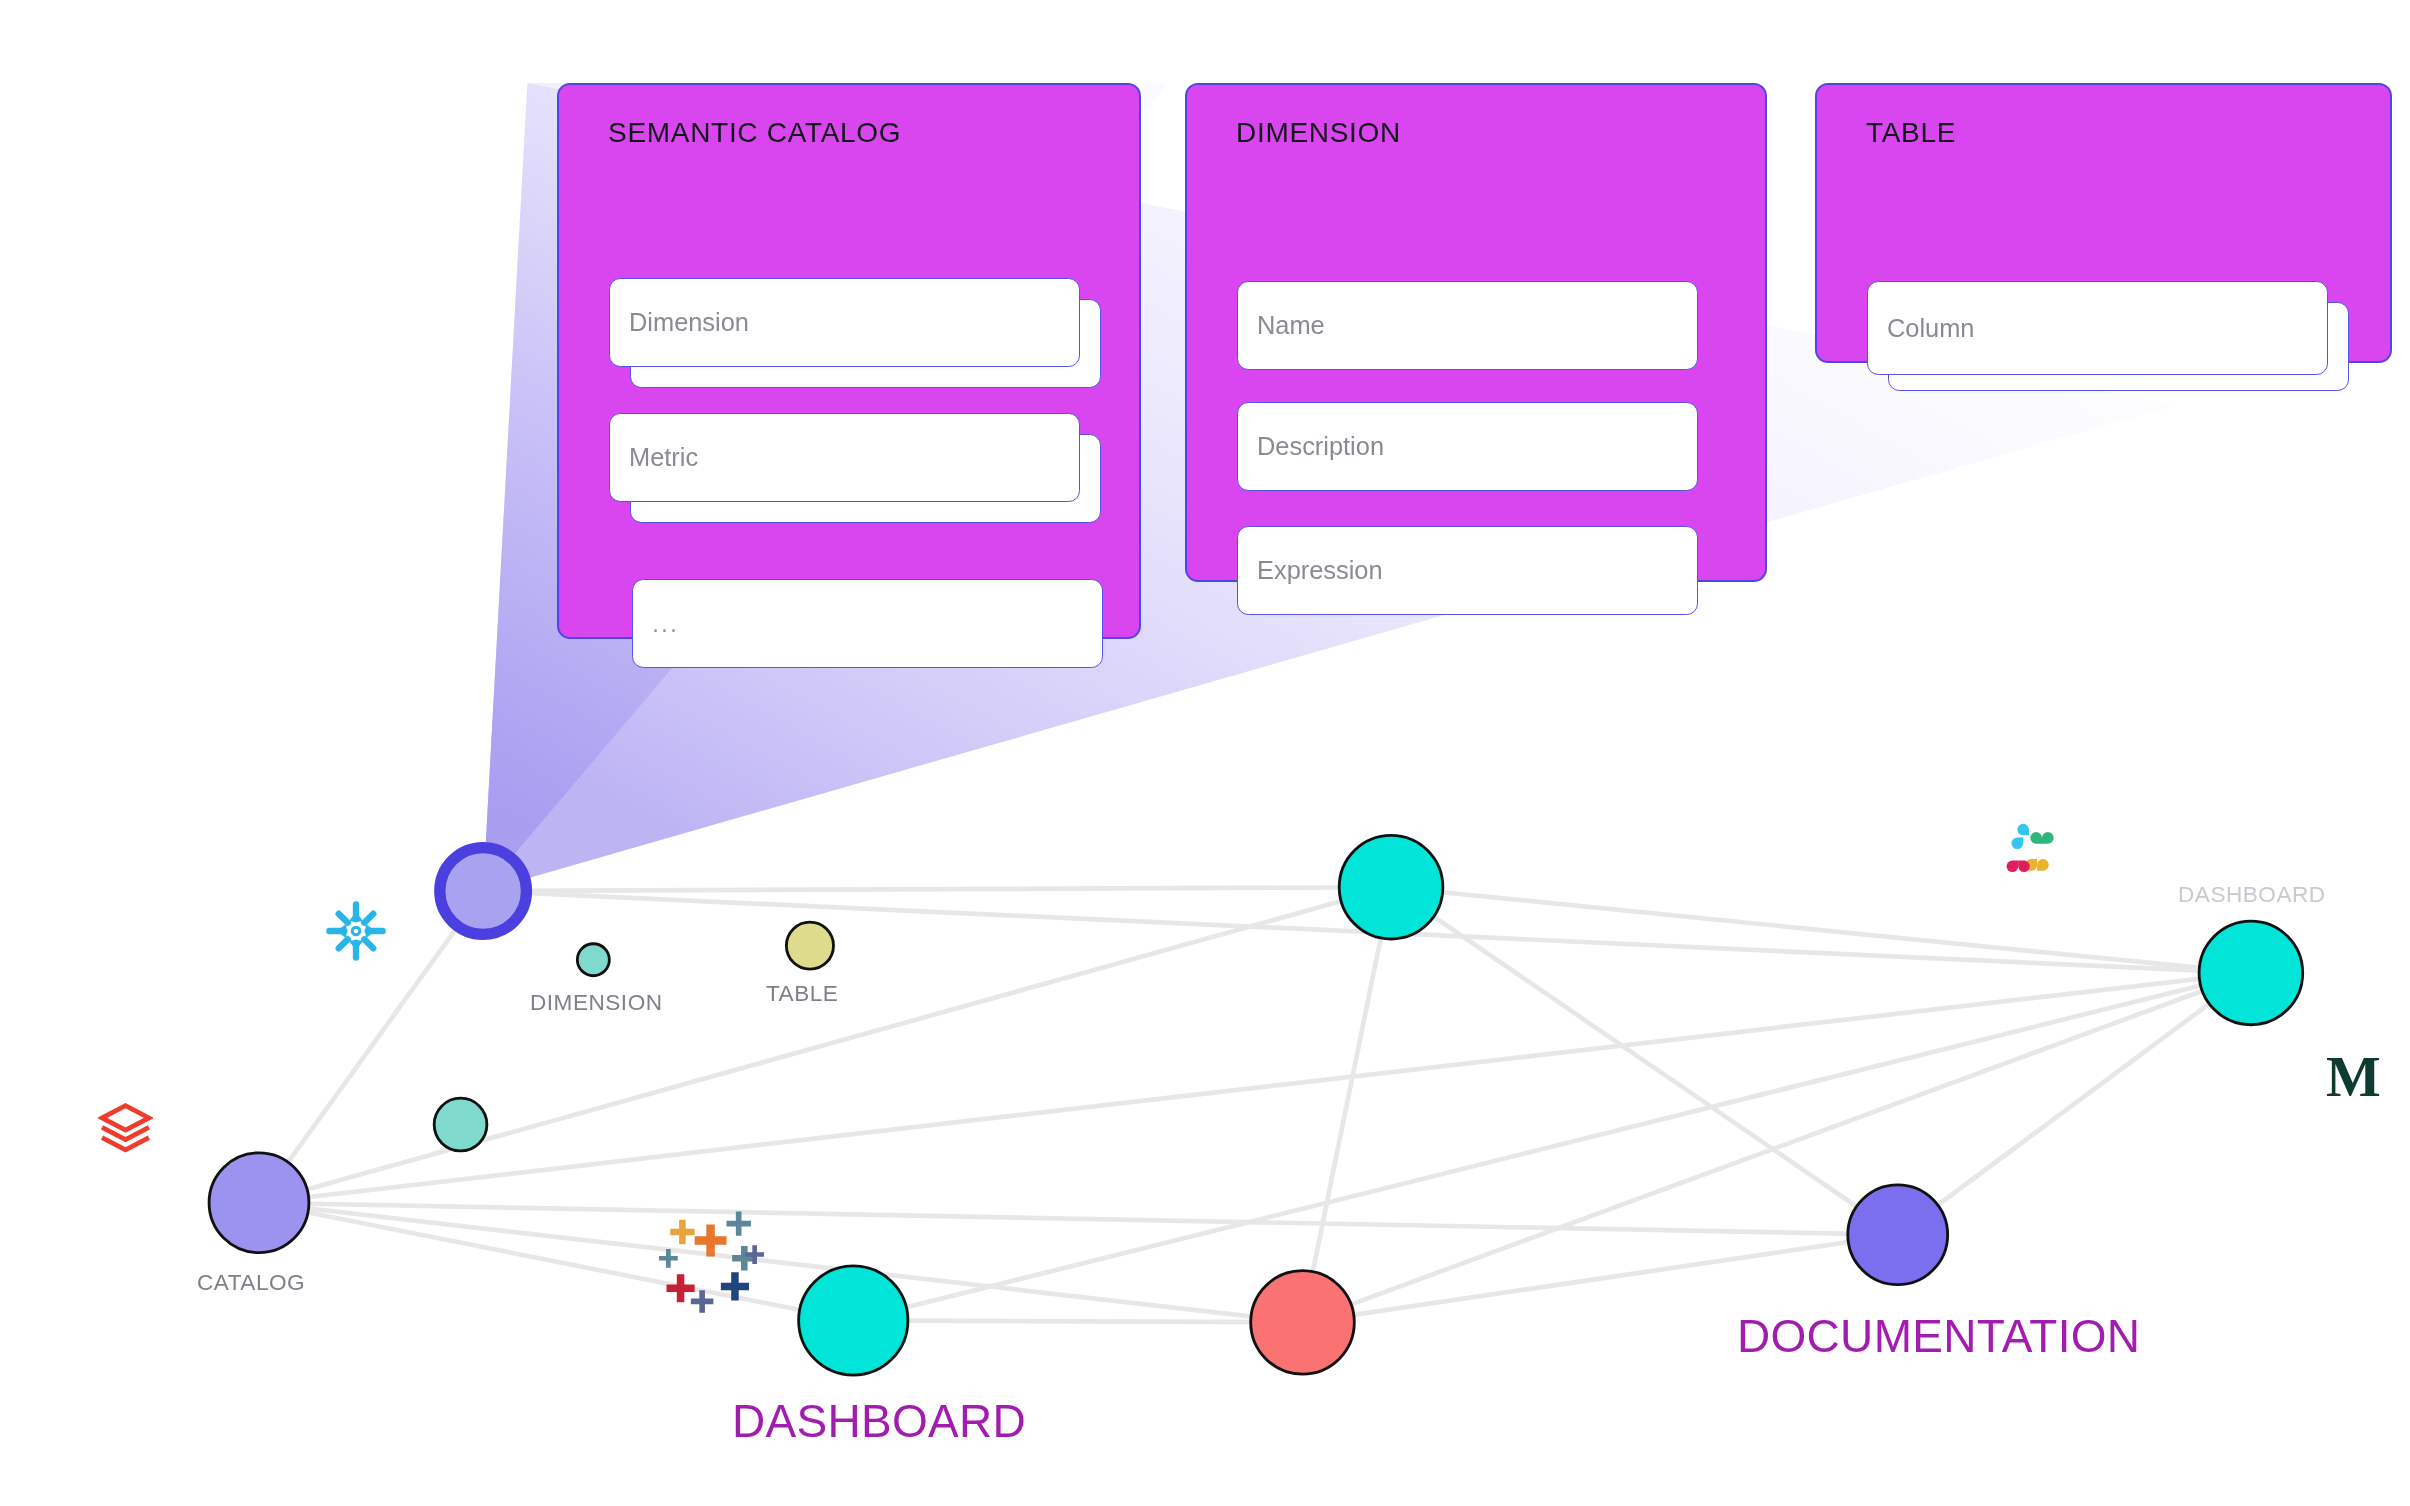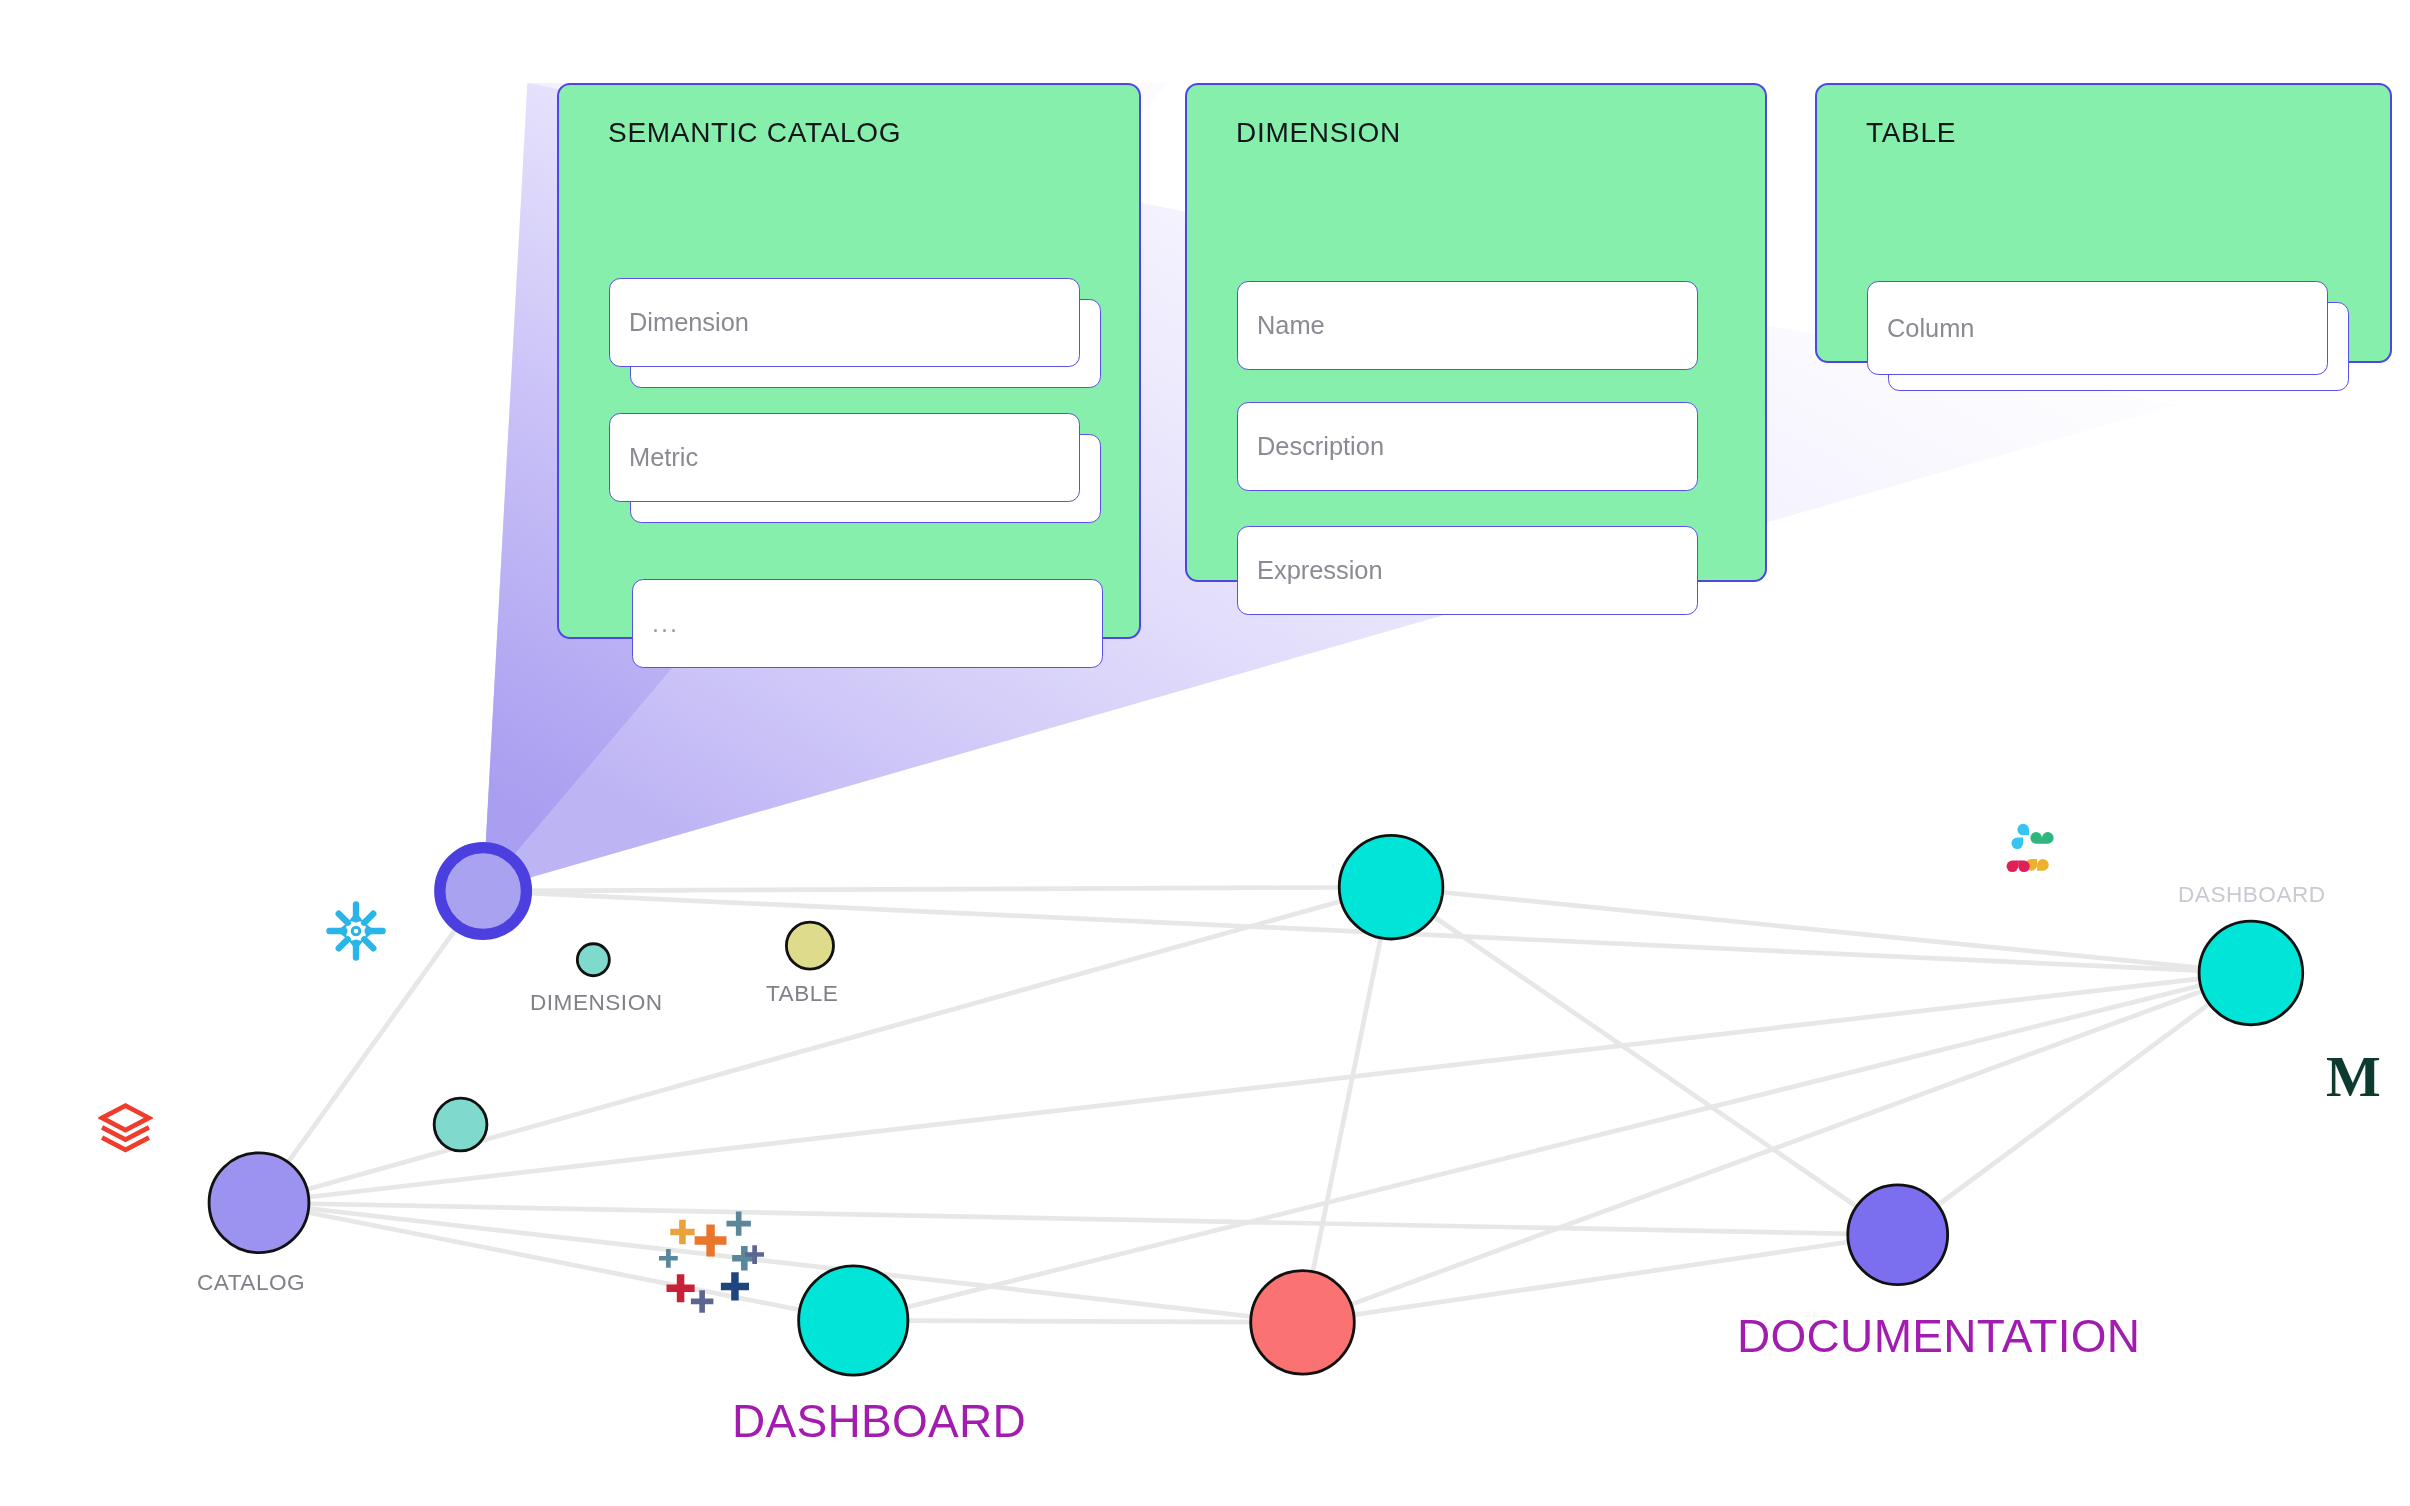--- a/index.html
+++ b/index.html
@@ -8,21 +8,21 @@
 
   #stage{position:absolute;left:0;top:0;width:2411px;height:1507px;}
 
   
   .beam{position:absolute;left:0;top:0;width:2411px;height:1507px;pointer-events:none;}
 
   
   .graph{position:absolute;left:0;top:0;width:2411px;height:1507px;}
 
   
-  .panel{position:absolute;background:#86efac;border:2.8px solid #4f46e5;border-radius:13px;
+  .panel{position:absolute;background:#d946ef;border:2.8px solid #4f46e5;border-radius:13px;
          box-sizing:border-box;text-decoration:underline;}
   .panel-title{position:absolute;color:#15151c;font-size:28px;letter-spacing:0.7px;font-weight:400;}
   .field-wrap{position:absolute;}
   .field{position:absolute;left:0;top:0;background:#ffffff;border:1.9px solid #5a4fe6;
          border-radius:11.3px;box-sizing:border-box;display:flex;align-items:center;}
   .field-back{position:absolute;background:#ffffff;border:1.9px solid #5a4fe6;border-radius:11.3px;
               box-sizing:border-box;}
   .field-label{color:#8a8a93;font-size:25.4px;padding-left:19px;font-weight:400;white-space:nowrap;}
   .field-label.dots{letter-spacing:1.9px;color:#9a9aa3;font-size:25.4px;}
 

